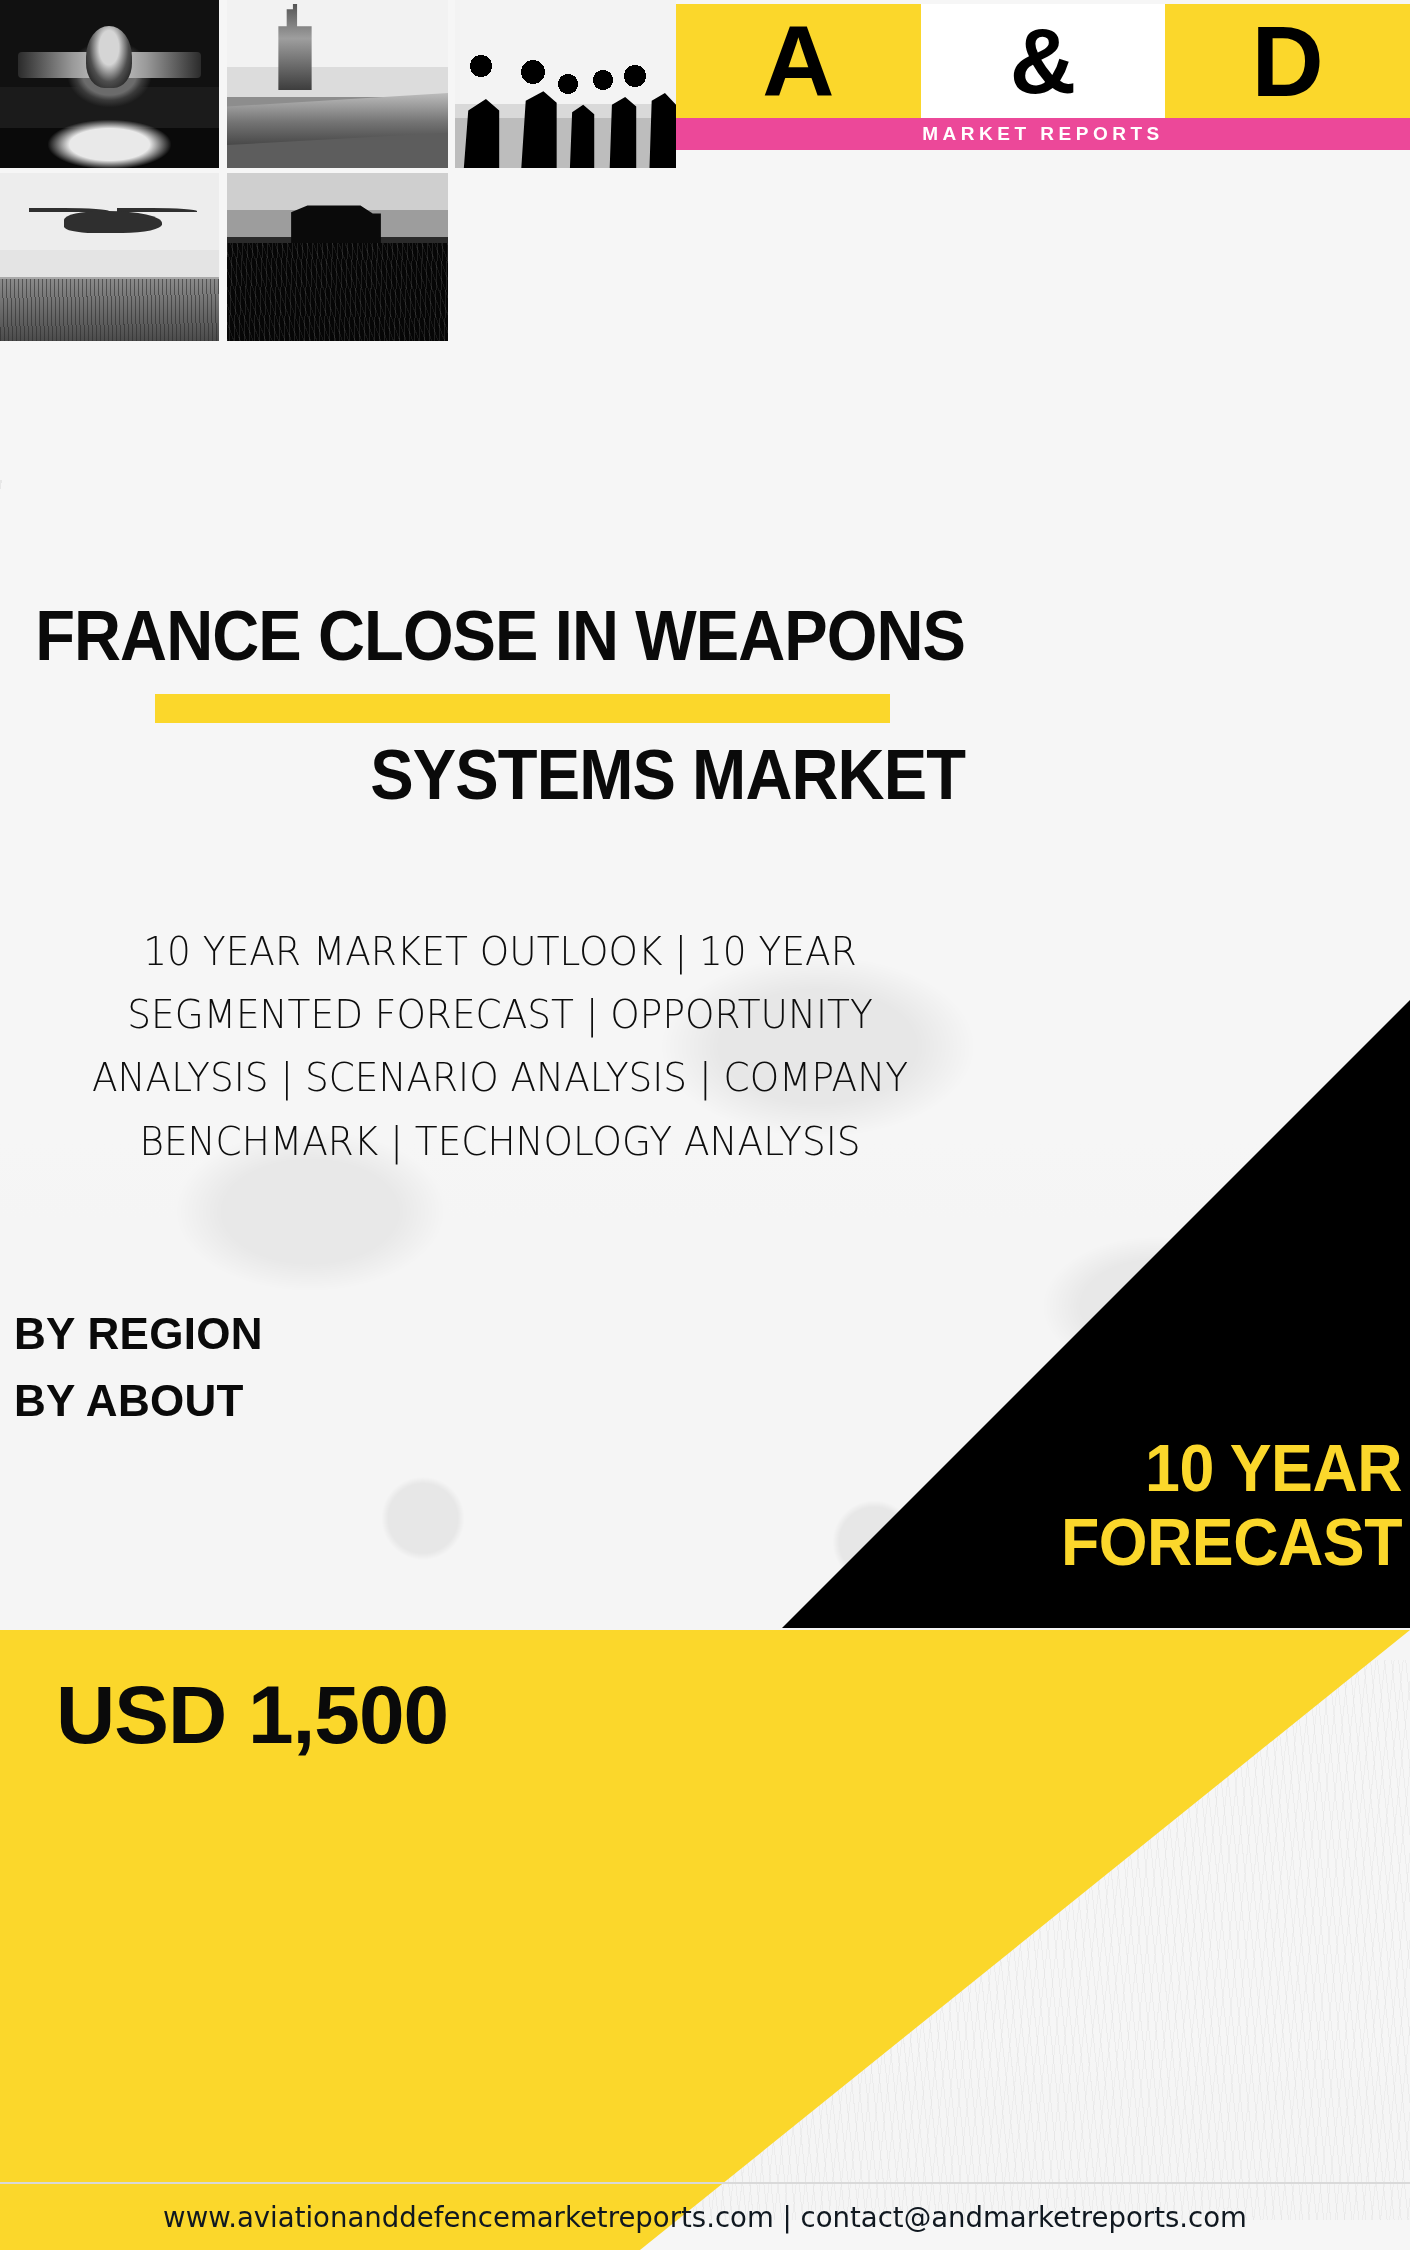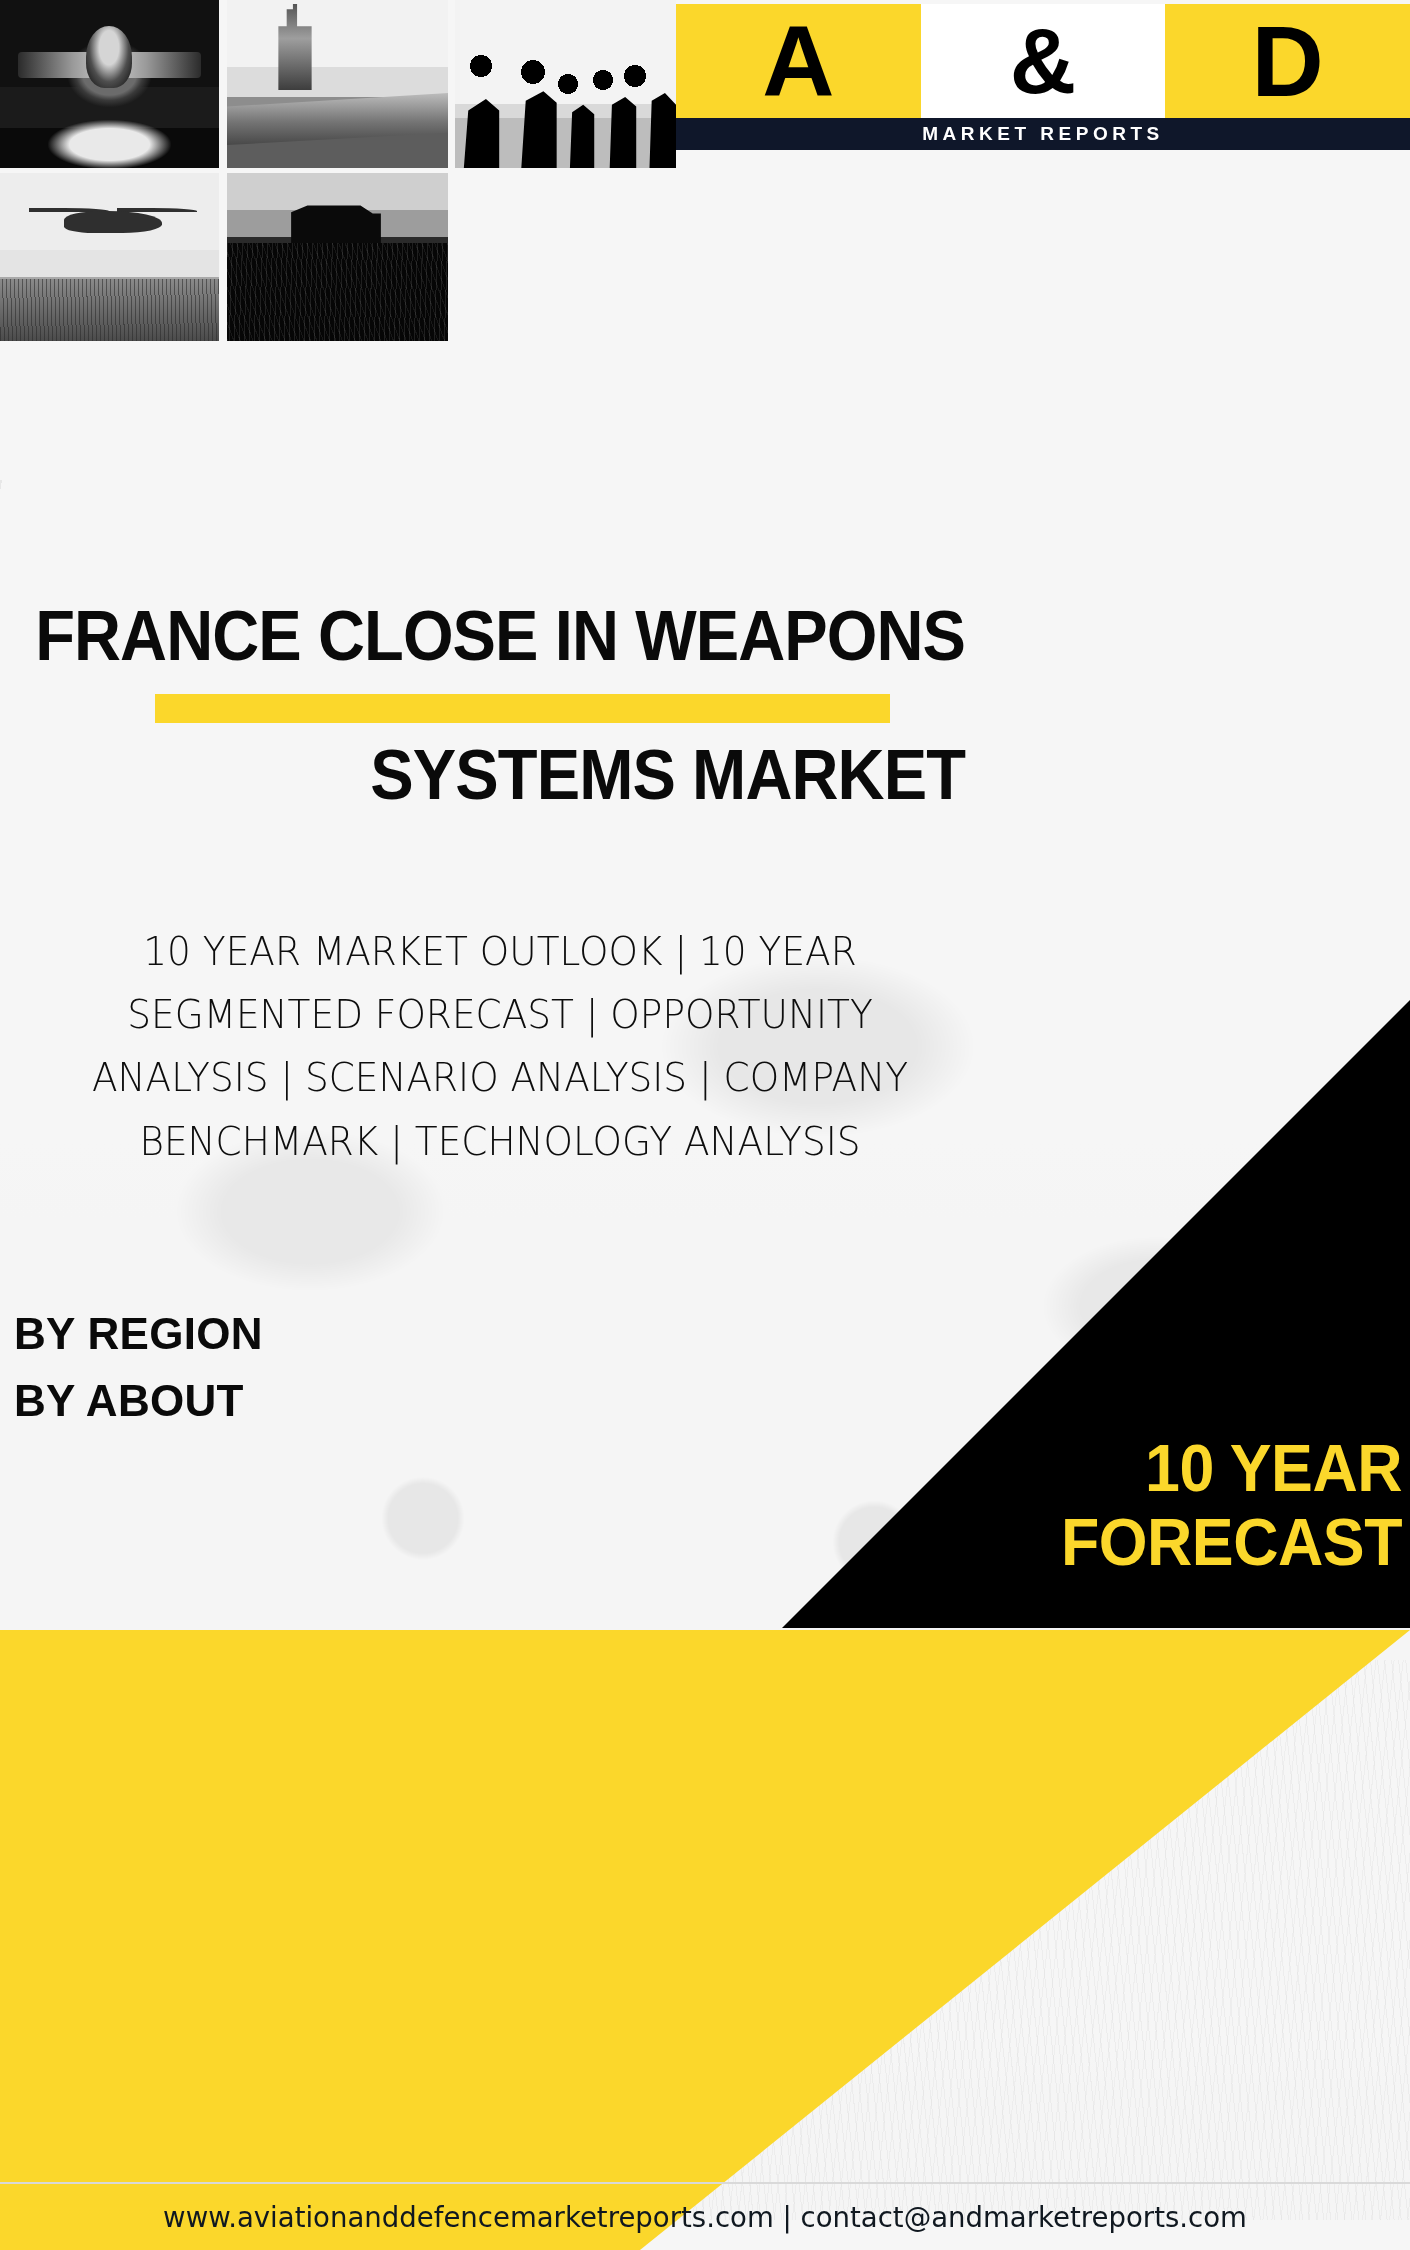--- a/index.html
+++ b/index.html
@@ -160,21 +160,21 @@
     font-size:100px;
     line-height:1;
     color:#000;
     font-family:"Liberation Sans", sans-serif;
   }
   .logo-cell.c-a { background:#fbd72b; }
   .logo-cell.c-amp { background:#ffffff; font-size:92px; }
   .logo-cell.c-d { background:#fbd72b; }
   .logo-bar {
     position:absolute; left:0; top:118px; width:734px; height:32px;
-    background:#0f172a; color:#fff;
+    background:#ec4899; color:#fff;
     display:flex; align-items:center; justify-content:center;
     letter-spacing:4.5px;
     font-size:19px; font-weight:700;
   }
 
   
   .intro {
     position:absolute; left:460px; top:172px; width:520px;
     color:#152a4e;
     font-size:26.5px;
@@ -314,18 +314,19 @@
     <div>BY ABOUT</div>
   </div>
 
   <div class="wedge-black"></div>
   <div class="forecast">
     <div>10 YEAR</div>
     <div>FORECAST</div>
   </div>
 
   <div class="wedge-yellow"></div>
+  <div class="price">USD 1,500</div>
 
 
   <div class="footer-rule"></div>
   <div class="footer">www.aviationanddefencemarketreports.com | contact@andmarketreports.com</div>
 
 </div>
 
 </body></html>

